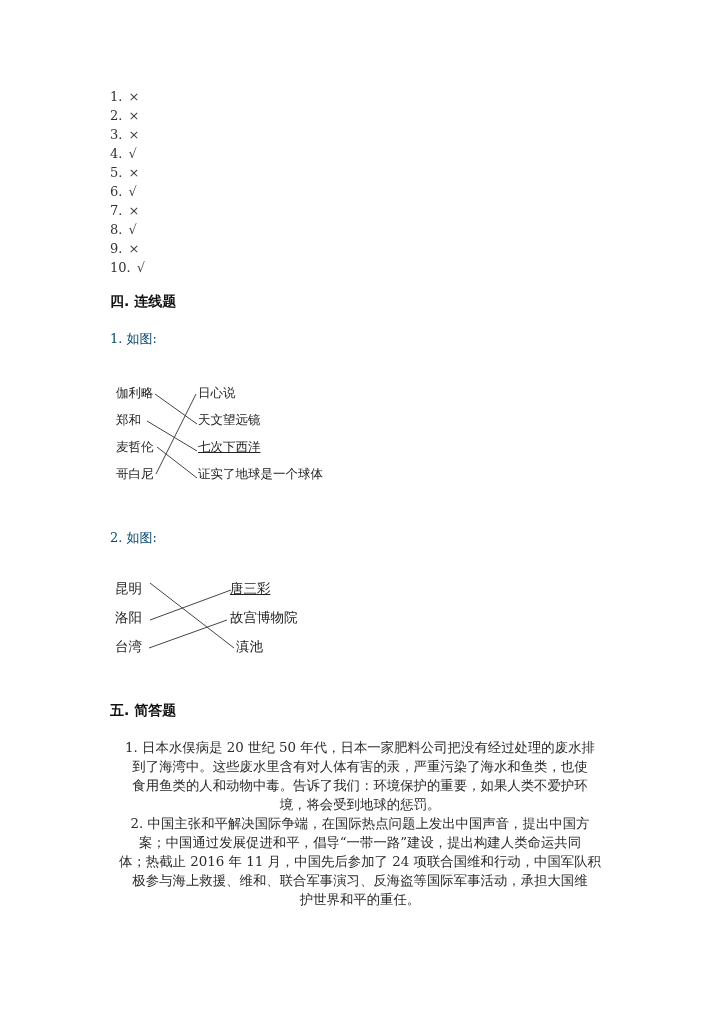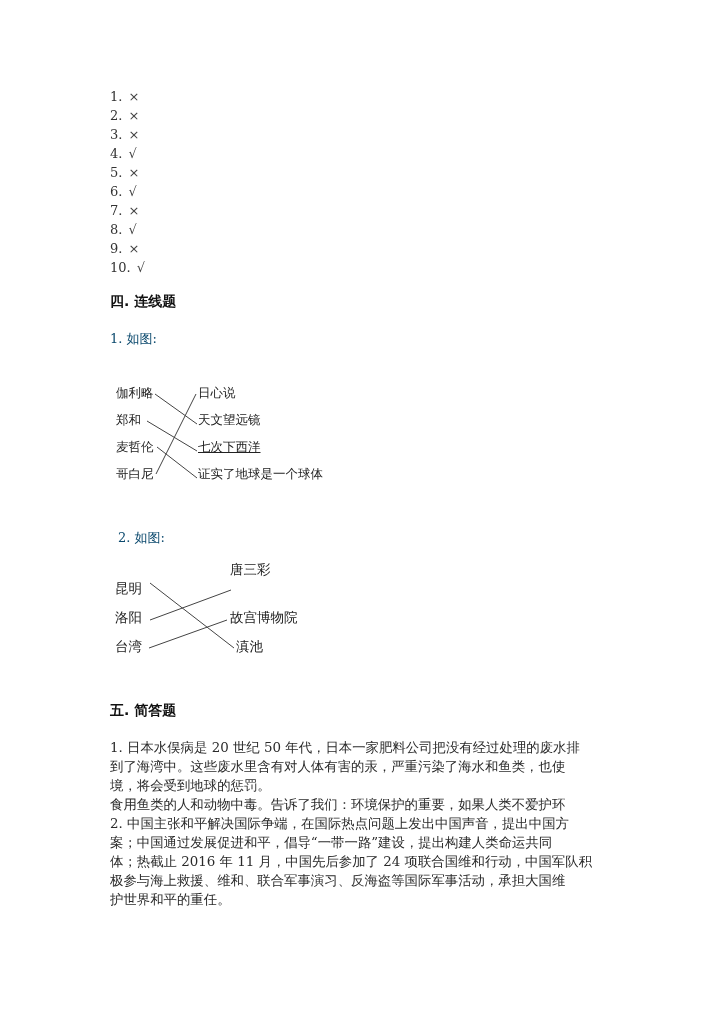--- a/index.html
+++ b/index.html
@@ -11,21 +11,21 @@
   .tf-list .num { display: inline-block; }
   .tf-list .mark { display: inline-block; margin-left: 6px; font-family: "DejaVu Sans", sans-serif; color: #444; font-size: 13px; }
   .heading { position: absolute; left: 110px; font-size: 14px; font-weight: bold; color: #111;
              font-family: "DejaVu Sans", sans-serif; }
   .sub { position: absolute; left: 110px; font-size: 13px; color: #0c4a6e; }
   .diagram { position: absolute; }
   .diagram .lbl { position: absolute; font-family: "DejaVu Sans", sans-serif; color: #222; white-space: nowrap; }
   .d1 .lbl { font-size: 12.5px; }
   .d2 .lbl { font-size: 13.5px; }
   .diagram svg { position: absolute; left: 0; top: 0; overflow: visible; }
-  .para { position: absolute; left: 110px; width: 500px; font-size: 13.4px; line-height: 19px; color: #2a2a2a; }
+  .para { position: absolute; left: 110px; width: 500px; font-size: 13.4px; line-height: 19px; color: #2a2a2a; text-align: center; }
   .para .line { display: block; white-space: nowrap; }
 </style>
 </head>
 <body>
 
 <div class="page">
 
   <ul class="tf-list">
     <li><span class="num">1.</span><span class="mark">×</span></li>
     <li><span class="num">2.</span><span class="mark">×</span></li>
@@ -52,43 +52,43 @@
     <span class="lbl" style="left:198px;top:439px;text-decoration:underline;">七次下西洋</span>
     <span class="lbl" style="left:198px;top:466px;">证实了地球是一个球体</span>
     <svg width="720" height="500">
       <line x1="155" y1="394" x2="197" y2="424" stroke="#444" stroke-width="1"></line>
       <line x1="147" y1="421" x2="197" y2="451" stroke="#444" stroke-width="1"></line>
       <line x1="157" y1="447" x2="197" y2="478" stroke="#444" stroke-width="1"></line>
       <line x1="156" y1="474" x2="196" y2="394" stroke="#444" stroke-width="1"></line>
     </svg>
   </div>
 
-  <div class="sub" style="top:529px;margin-left:8px;">2. 如图:</div>
+  <div class="sub" style="top:529px;">2. 如图:</div>
 
   <div class="diagram d2" style="left:0;top:0;width:720px;height:700px;text-align:right;">
     <span class="lbl" style="left:115px;top:580px;">昆明</span>
     <span class="lbl" style="left:115px;top:609px;">洛阳</span>
     <span class="lbl" style="left:115px;top:638px;">台湾</span>
-    <span class="lbl" style="left:230px;top:561px;">唐三彩</span>
+    <span class="lbl" style="left:230px;top:580px;text-decoration:underline;">唐三彩</span>
     <span class="lbl" style="left:230px;top:609px;">故宫博物院</span>
     <span class="lbl" style="left:236px;top:638px;">滇池</span>
     <svg width="720" height="700">
       <line x1="150" y1="583" x2="234" y2="648" stroke="#444" stroke-width="1"></line>
       <line x1="150" y1="620" x2="231" y2="590" stroke="#444" stroke-width="1"></line>
       <line x1="149" y1="648" x2="227" y2="620" stroke="#444" stroke-width="1"></line>
     </svg>
   </div>
 
   <div class="heading" style="top:702px;text-align:right;">五. 简答题</div>
 
   <div class="para" style="top:738px;">
     <span class="line">1. 日本水俣病是 20 世纪 50 年代，日本一家肥料公司把没有经过处理的废水排</span>
     <span class="line">到了海湾中。这些废水里含有对人体有害的汞，严重污染了海水和鱼类，也使</span>
+    <span class="line">食用鱼类的人和动物中毒。告诉了我们：环境保护的重要，如果人类不爱护环</span>
     <span class="line">境，将会受到地球的惩罚。</span>
-    <span class="line">食用鱼类的人和动物中毒。告诉了我们：环境保护的重要，如果人类不爱护环</span>
   </div>
 
   <div class="para" style="top:814px;">
     <span class="line">2. 中国主张和平解决国际争端，在国际热点问题上发出中国声音，提出中国方</span>
     <span class="line">案；中国通过发展促进和平，倡导“一带一路”建设，提出构建人类命运共同</span>
     <span class="line">体；热截止 2016 年 11 月，中国先后参加了 24 项联合国维和行动，中国军队积</span>
     <span class="line">极参与海上救援、维和、联合军事演习、反海盗等国际军事活动，承担大国维</span>
     <span class="line">护世界和平的重任。</span>
   </div>
 

